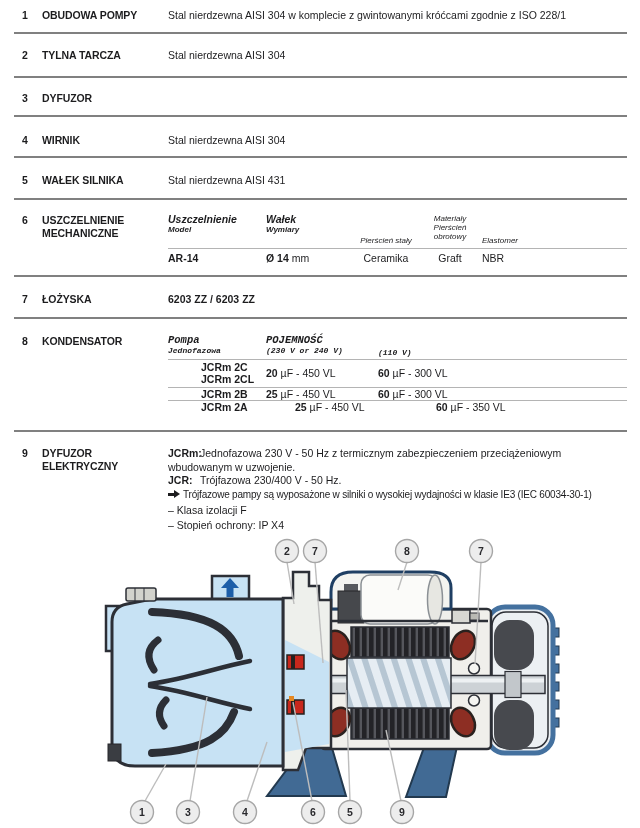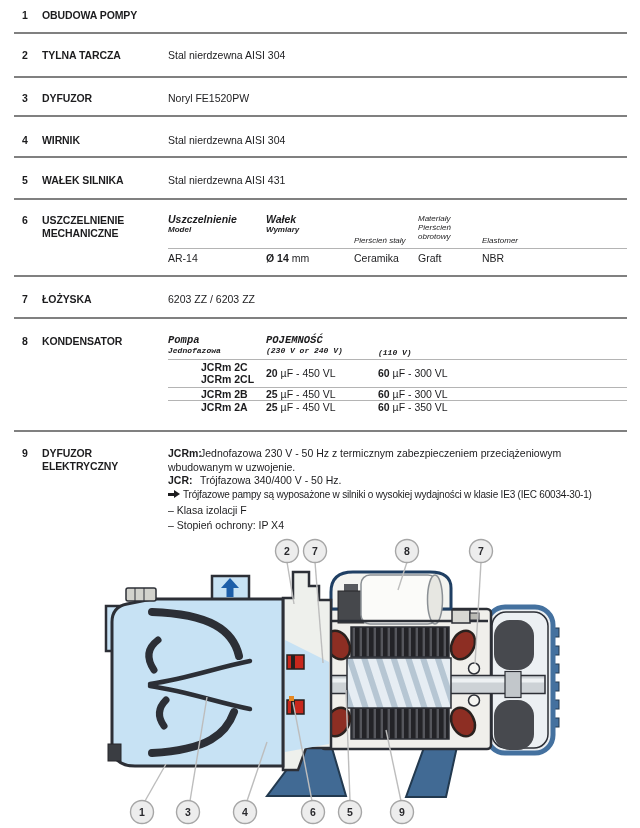--- a/index.html
+++ b/index.html
@@ -15,37 +15,37 @@
   .value{flex:1 1 auto;min-width:0;}
   .r1{height:34px;padding-top:9px;}
   .r2{height:44px;padding-top:15px;}
   .r3{height:39px;padding-top:14px;}
   .r4{height:41px;padding-top:17px;}
   .r5{height:42px;padding-top:16px;}
   .r6{height:77px;padding-top:14px;}
   .r7{height:42px;padding-top:16px;}
   .r8{height:113px;padding-top:16px;}
   .r9{height:99px;padding-top:15px;}
-  .bold{font-weight:400;}
+  .bold{font-weight:700;}
   
   .seal-grid{display:grid;grid-template-columns:98px 88px 64px 64px 1fr;}
   .seal-head{height:34px;border-bottom:1.5px solid #b4b4b4;align-items:start;}
   .seal-head .cell-low{align-self:end;padding-bottom:3px;}
   .t-title{font-weight:700;font-style:italic;font-size:10.5px;line-height:11px;}
   .t-sub{font-weight:700;font-style:italic;font-size:8px;line-height:9px;}
   .t-small{font-style:italic;font-size:8px;line-height:9px;}
-  .center{text-align:left;}
+  .center{text-align:center;}
   .seal-body{padding-top:3px;}
   
   .cap-grid{display:grid;grid-template-columns:98px 112px 1fr;}
   .cap-head{box-sizing:border-box;height:25px;border-bottom:1.5px solid #b4b4b4;font-family:Liberation Mono, monospace;}
   .cap-row{box-sizing:border-box;border-bottom:1.5px solid #b4b4b4;align-items:center;}
   .cap-row.two{height:28px;}
   .cap-row.one{height:13px;}
-  .cap-row.last{border-bottom:none;}
+  .cap-row.last{border-bottom:none;gap:29px;}
   .cap-grid .pump{font-weight:700;line-height:11.5px;margin-left:33px;}
   .cap-head .cell-low{align-self:end;padding-bottom:2px;}
   
   .m-line{margin:0;line-height:13.5px;}
   .mlabel{display:inline-block;width:32px;font-weight:700;}
   .m-note{font-weight:400;white-space:nowrap;font-size:10px;letter-spacing:-0.2px;line-height:14px;}
   .m-dash{margin-top:2px;line-height:13.5px;}
   .arrow-icon{display:inline-block;position:relative;width:12px;height:9px;margin-right:3px;vertical-align:-1px;}
   .arrow-icon::before{content:"";position:absolute;left:0;top:3px;width:6px;height:3.5px;background:#1c1c1e;}
   .arrow-icon::after{content:"";position:absolute;left:6px;top:0;width:0;height:0;
@@ -56,32 +56,32 @@
 </style>
 </head>
 <body>
 
 <div class="sheet">
   <div class="rows">
 
     <div class="row r1">
       <div class="num">1</div>
       <div class="label">OBUDOWA POMPY</div>
+      <div class="value">Stal nierdzewna AISI 304 w komplecie z gwintowanymi króćcami zgodnie z ISO 228/1</div>
     </div>
 
     <div class="row r2">
       <div class="num">2</div>
       <div class="label">TYLNA TARCZA</div>
       <div class="value">Stal nierdzewna AISI 304</div>
     </div>
 
     <div class="row r3">
       <div class="num">3</div>
       <div class="label">DYFUZOR</div>
-      <div class="value">Noryl FE1520PW</div>
     </div>
 
     <div class="row r4">
       <div class="num">4</div>
       <div class="label">WIRNIK</div>
       <div class="value">Stal nierdzewna AISI 304</div>
     </div>
 
     <div class="row r5">
       <div class="num">5</div>
@@ -162,21 +162,21 @@
           <div><b>60</b><span> µF - 350 VL</span></div>
         </div>
       </div>
     </div>
 
     <div class="row r9">
       <div class="num">9</div>
       <div class="label">DYFUZOR ELEKTRYCZNY</div>
       <div class="value">
         <p class="m-line"><span class="mlabel">JCRm:</span><span>Jednofazowa 230 V - 50 Hz z termicznym zabezpieczeniem przeciążeniowym wbudowanym w uzwojenie.</span></p>
-        <p class="m-line"><span class="mlabel">JCR:</span><span>Trójfazowa 340/400 V - 50 Hz.</span></p>
+        <p class="m-line"><span class="mlabel">JCR:</span><span>Trójfazowa 230/400 V - 50 Hz.</span></p>
         <p class="m-line m-note"><span class="arrow-icon"></span><span>Trójfazowe pampy są wyposażone w silniki o wysokiej wydajności w klasie IE3 (IEC 60034-30-1)</span></p>
         <p class="m-line m-dash">– Klasa izolacji F</p>
         <p class="m-line m-dash">– Stopień ochrony: IP X4</p>
       </div>
     </div>
   </div>
 
   <svg class="diagram" viewBox="0 531 640 297" width="640" height="297" xmlns="http://www.w3.org/2000/svg">
     <defs>
       <pattern id="p-ribs" width="7" height="10" patternUnits="userSpaceOnUse">

